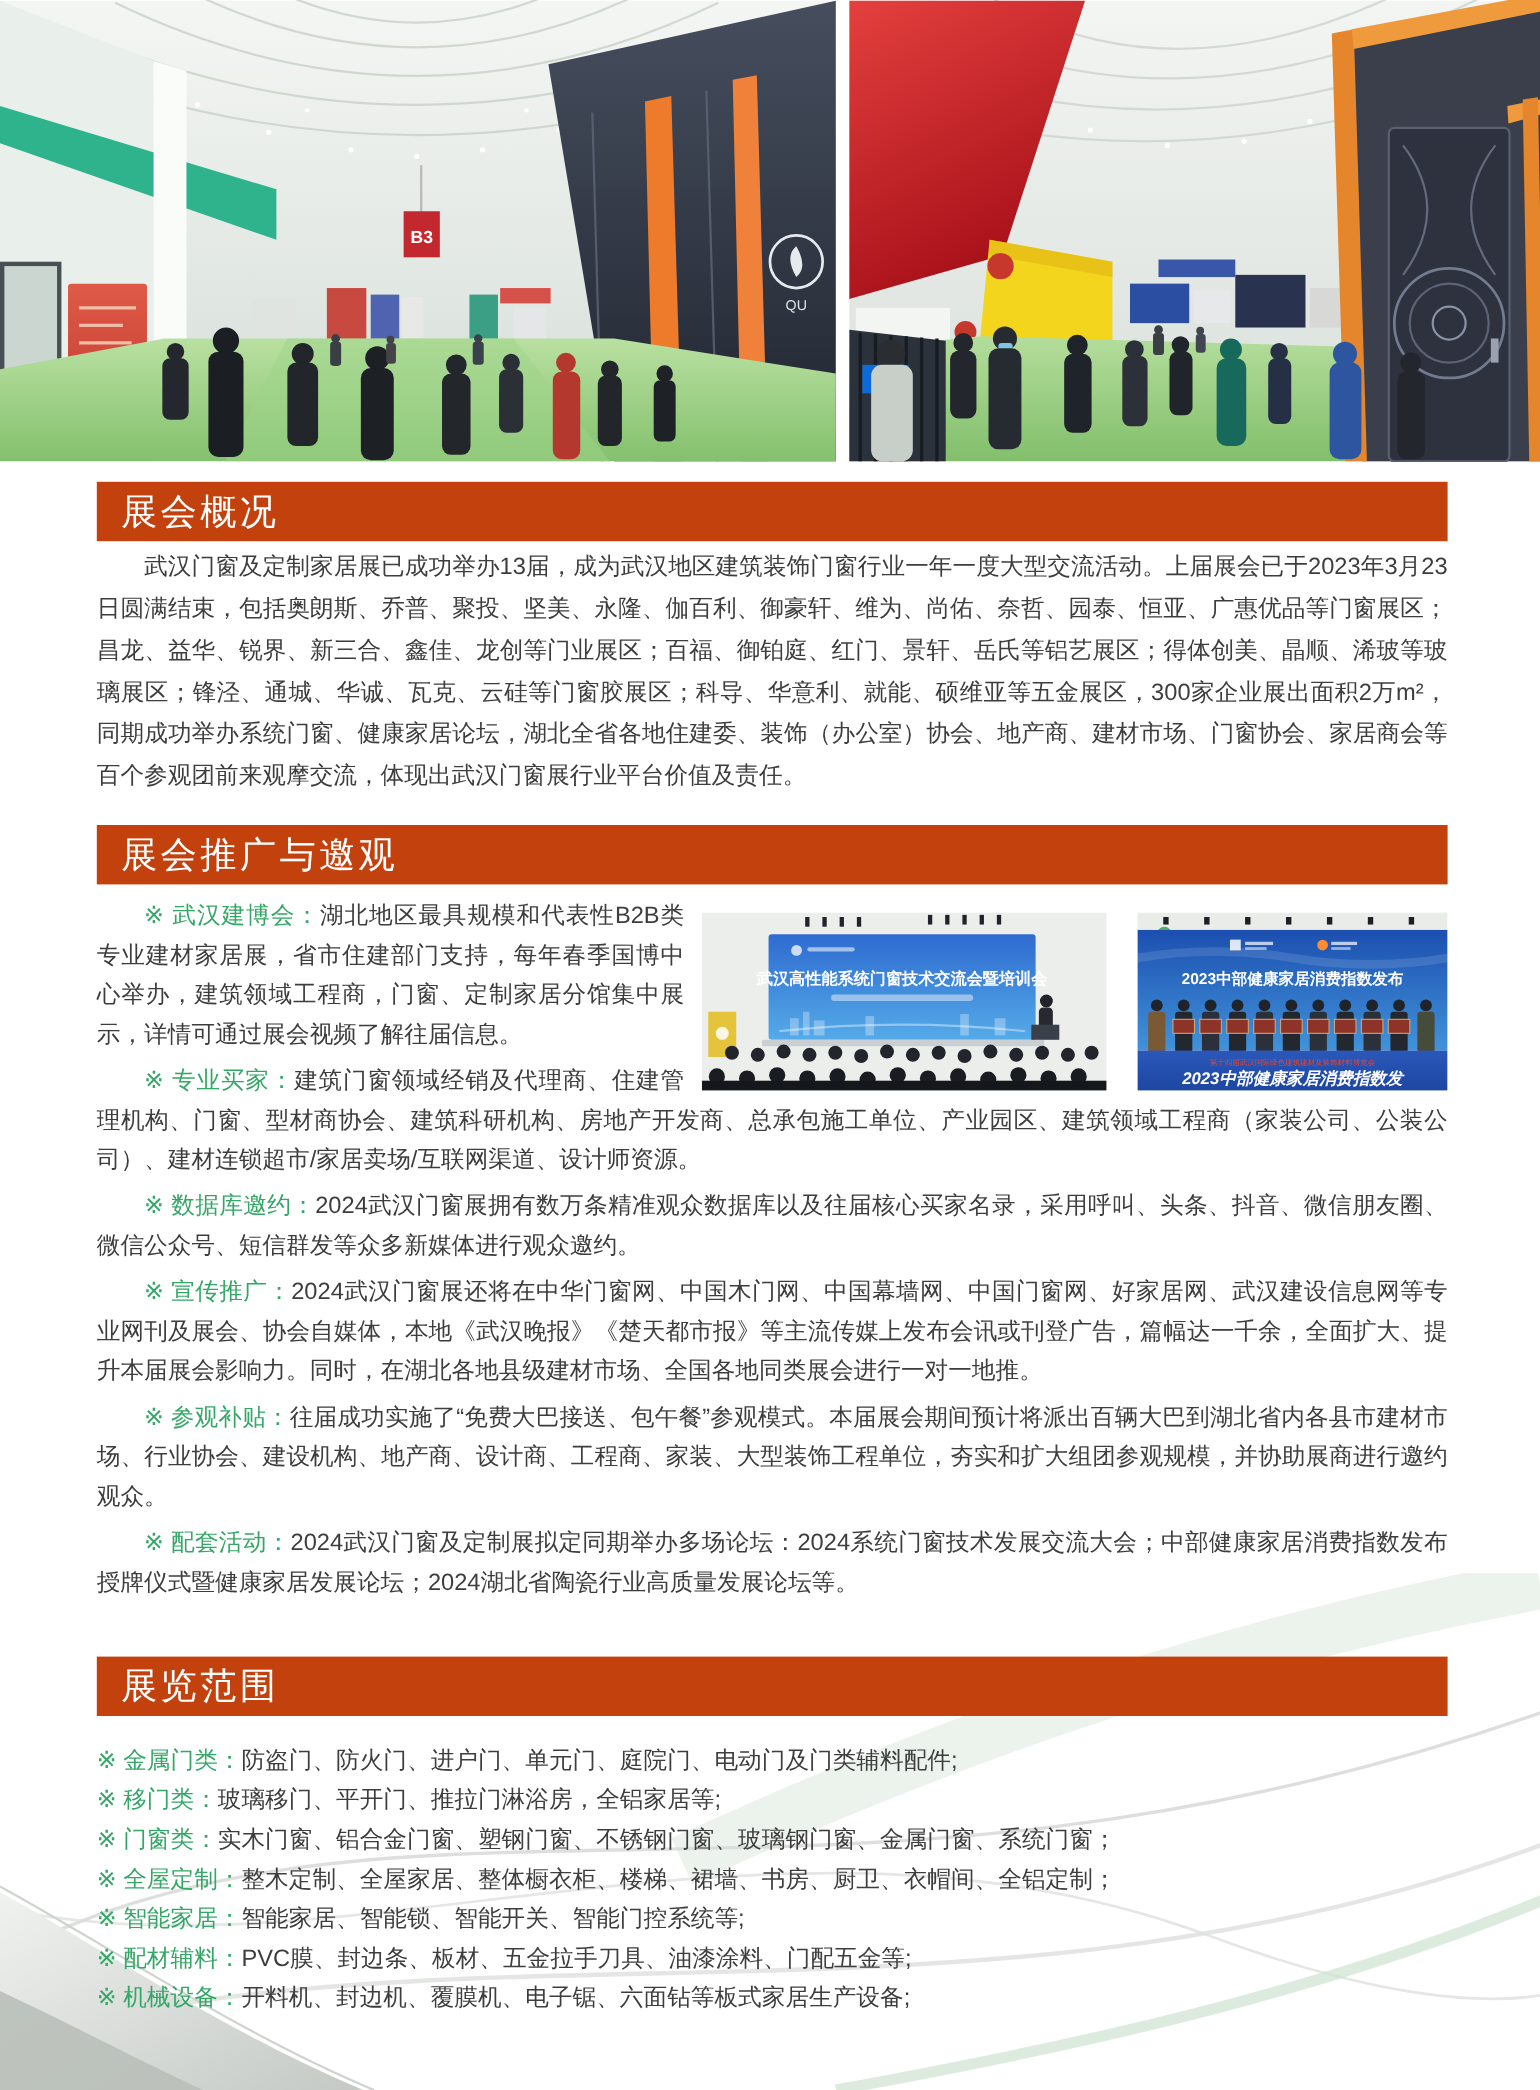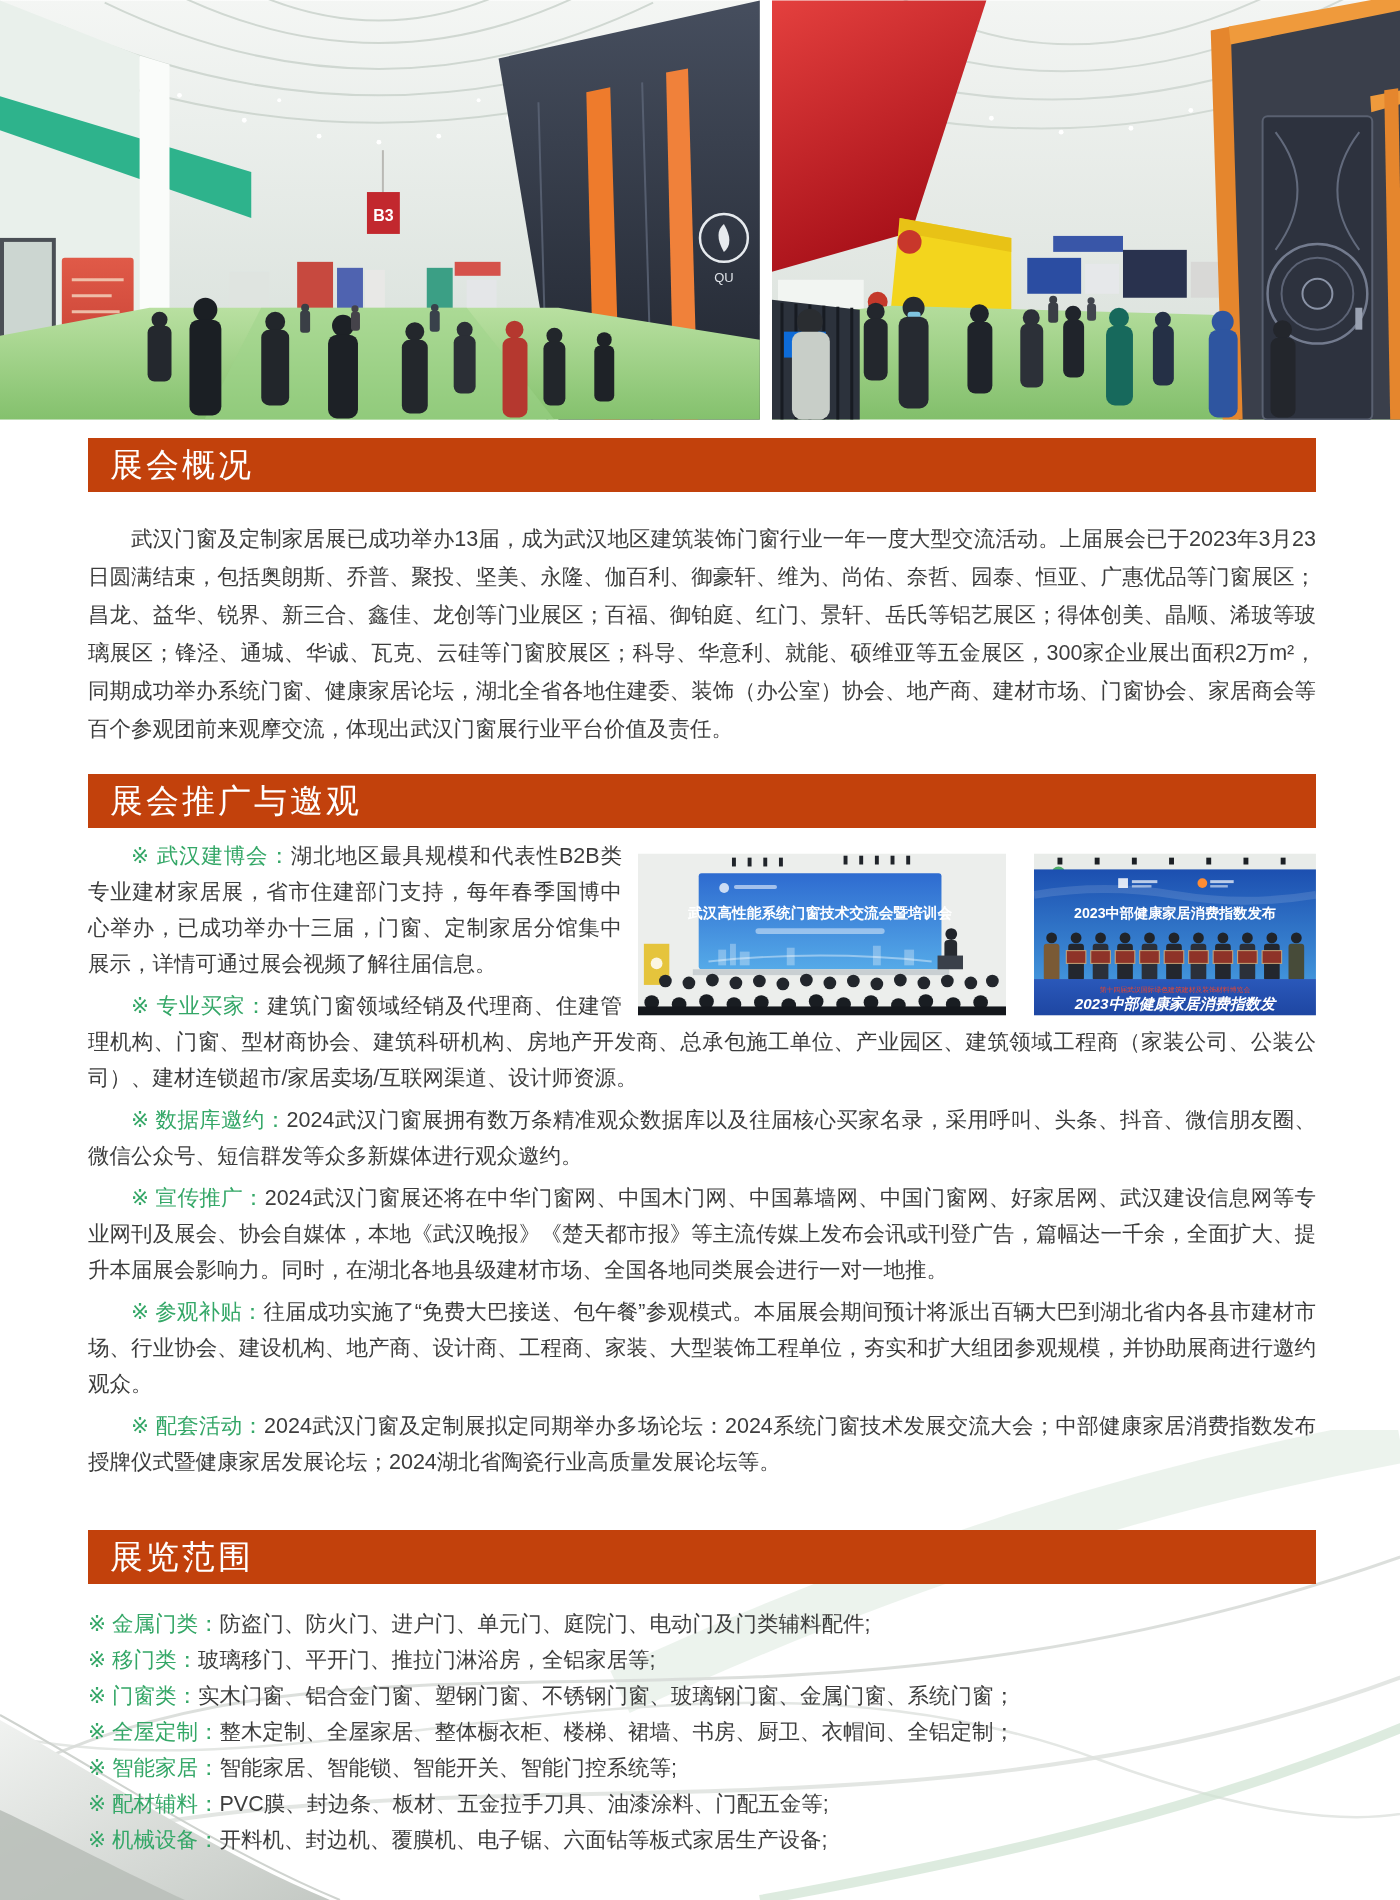--- a/index.html
+++ b/index.html
@@ -16,21 +16,21 @@
   .content{position:relative;z-index:2;padding:0 84px 0 88px}
   .secbar{
     height:54px;background:#c2410c;color:#fff;
     display:flex;align-items:center;padding-left:22px;
     font-size:33px;letter-spacing:3px;font-weight:500;
   }
   .secbar.first{margin-top:18px}
   .secbar.second{margin-top:26px}
   .secbar.third{margin-top:44px}
   .overview-text{
-    margin-top:28px;font-size:21.5px;line-height:38px;
+    margin-top:4px;font-size:21.5px;line-height:38px;
     text-align:justify;text-indent:2em;color:#3d3d3d;
   }
   .promo{margin-top:10px}
   .promo p{
     font-size:21.5px;line-height:36px;margin-bottom:6px;
     text-align:justify;text-indent:2em;color:#3d3d3d;
   }
   .plabel{color:#34a767}
   .photos-float{
     float:right;width:678px;margin:14px 0 6px 16px;
@@ -435,21 +435,21 @@
                 <rect x="233" y="99" width="20" height="13"></rect>
             </g>
           </g>
           <g>
             <rect x="0" y="128" width="288" height="37" fill="url(#bandB)"></rect>
             <text x="144" y="141" text-anchor="middle" font-size="7" fill="#e8452f">第十四届武汉国际绿色建筑建材及装饰材料博览会</text>
             <text x="144" y="159" text-anchor="middle" font-size="15.5" font-weight="bold" font-style="italic" fill="#ffffff">2023中部健康家居消费指数发</text>
           </g>
         </svg>
       </span>
-      <span class="plabel">※ 武汉建博会：</span><span>湖北地区最具规模和代表性B2B类专业建材家居展，省市住建部门支持，每年春季国博中心举办，已成功举办十三届，门窗、定制家居分馆集中展示，详情可通过展会视频了解往届信息。</span>
+      <span class="plabel">※ 武汉建博会：</span><span>湖北地区最具规模和代表性B2B类专业建材家居展，省市住建部门支持，每年春季国博中心举办，建筑领域工程商，门窗、定制家居分馆集中展示，详情可通过展会视频了解往届信息。</span>
     </p>
     <p><span class="plabel">※ 专业买家：</span><span>建筑门窗领域经销及代理商、住建管理机构、门窗、型材商协会、建筑科研机构、房地产开发商、总承包施工单位、产业园区、建筑领域工程商（家装公司、公装公司）、建材连锁超市/家居卖场/互联网渠道、设计师资源。</span></p>
     <p><span class="plabel">※ 数据库邀约：</span><span>2024武汉门窗展拥有数万条精准观众数据库以及往届核心买家名录，采用呼叫、头条、抖音、微信朋友圈、微信公众号、短信群发等众多新媒体进行观众邀约。</span></p>
     <p><span class="plabel">※ 宣传推广：</span><span>2024武汉门窗展还将在中华门窗网、中国木门网、中国幕墙网、中国门窗网、好家居网、武汉建设信息网等专业网刊及展会、协会自媒体，本地《武汉晚报》《楚天都市报》等主流传媒上发布会讯或刊登广告，篇幅达一千余，全面扩大、提升本届展会影响力。同时，在湖北各地县级建材市场、全国各地同类展会进行一对一地推。</span></p>
     <p><span class="plabel">※ 参观补贴：</span><span>往届成功实施了“免费大巴接送、包午餐”参观模式。本届展会期间预计将派出百辆大巴到湖北省内各县市建材市场、行业协会、建设机构、地产商、设计商、工程商、家装、大型装饰工程单位，夯实和扩大组团参观规模，并协助展商进行邀约观众。</span></p>
     <p><span class="plabel">※ 配套活动：</span><span>2024武汉门窗及定制展拟定同期举办多场论坛：2024系统门窗技术发展交流大会；中部健康家居消费指数发布授牌仪式暨健康家居发展论坛；2024湖北省陶瓷行业高质量发展论坛等。</span></p>
     <div class="clearfix"></div>
   </div>
 
   <div class="secbar third">

